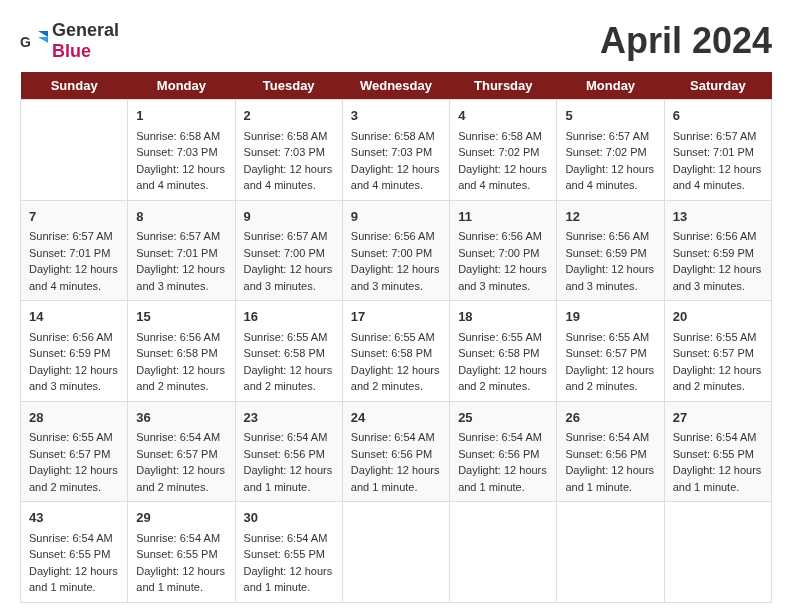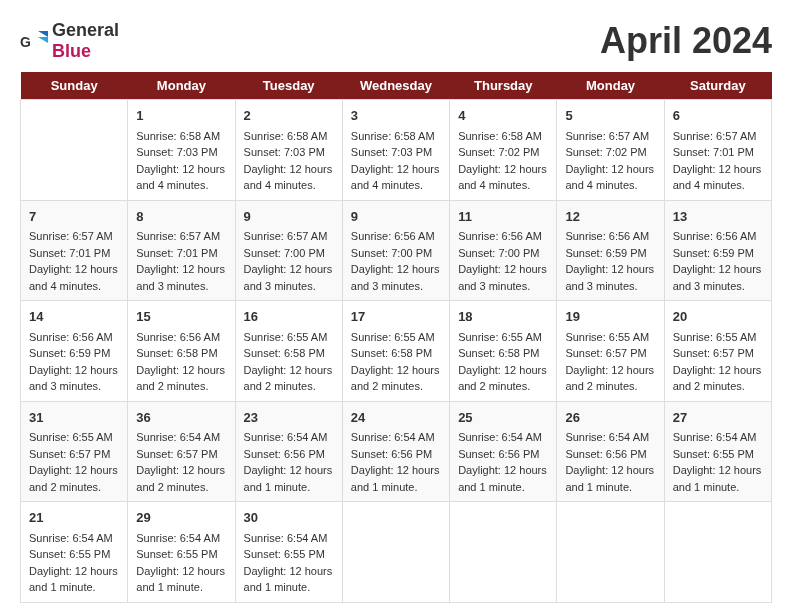--- a/index.html
+++ b/index.html
@@ -266,21 +266,21 @@
         <td>
           <span class="day-number">20</span>
           <div class="day-info" style="white-space: pre-line;">Sunrise: 6:55 AM
 Sunset: 6:57 PM
 Daylight: 12 hours
 and 2 minutes.</div>
         </td>
       </tr>
       <tr>
         <td>
-          <span class="day-number">31</span>
+          <span class="day-number">28</span>
           <div class="day-info" style="white-space: pre-line;">Sunrise: 6:55 AM
 Sunset: 6:57 PM
 Daylight: 12 hours
 and 2 minutes.</div>
         </td>
         <td>
           <span class="day-number">36</span>
           <div class="day-info" style="white-space: pre-line;">Sunrise: 6:54 AM
 Sunset: 6:57 PM
 Daylight: 12 hours
@@ -317,21 +317,21 @@
         <td>
           <span class="day-number">27</span>
           <div class="day-info" style="white-space: pre-line;">Sunrise: 6:54 AM
 Sunset: 6:55 PM
 Daylight: 12 hours
 and 1 minute.</div>
         </td>
       </tr>
       <tr>
         <td>
-          <span class="day-number">21</span>
+          <span class="day-number">43</span>
           <div class="day-info" style="white-space: pre-line;">Sunrise: 6:54 AM
 Sunset: 6:55 PM
 Daylight: 12 hours
 and 1 minute.</div>
         </td>
         <td>
           <span class="day-number">29</span>
           <div class="day-info" style="white-space: pre-line;">Sunrise: 6:54 AM
 Sunset: 6:55 PM
 Daylight: 12 hours

